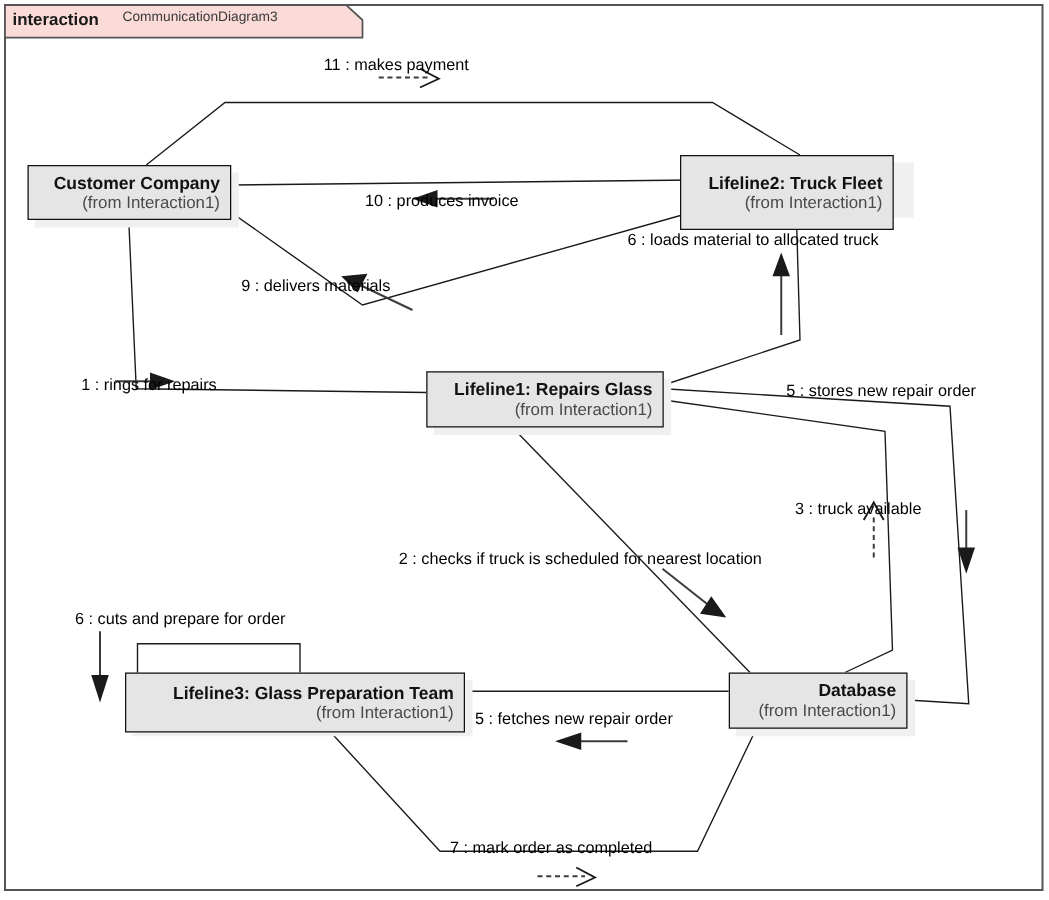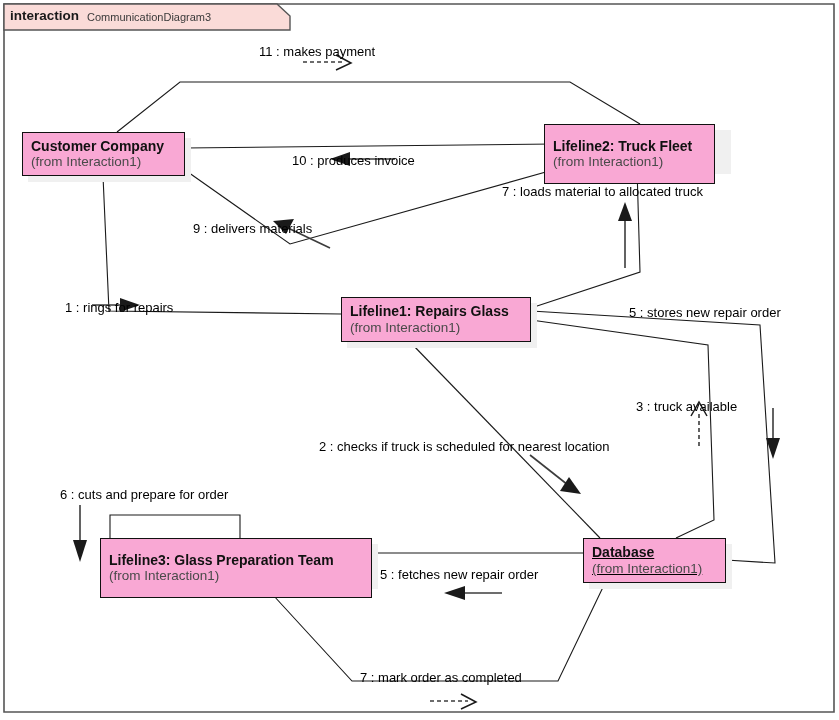--- a/index.html
+++ b/index.html
@@ -77,25 +77,25 @@
     white-space: nowrap;
   }
   .node-shadow {
     position: absolute;
     background: #f0f0f0;
     z-index: 1;
   }
   .node {
     position: absolute;
     box-sizing: border-box;
-    background: #f9a8d4;
+    background: #e5e5e5;
     border: 1.6px solid #111111;
     display: flex;
     flex-direction: column;
-    align-items: flex-start;
+    align-items: flex-end;
     justify-content: center;
     z-index: 2;
     padding: 3px 8px;
   }
   .node-title {
     font-family: "Liberation Sans", sans-serif;
     font-size: 14px;
     font-weight: bold;
     color: #111111;
     line-height: 1.18;
@@ -202,21 +202,21 @@
         <path class="msg-head-filled" d="M 444 593 L 465 586 L 465 600 Z"></path>
       </g>
 
       <g>
         <line class="msg-arrow-dashed" x1="430" y1="701" x2="468" y2="701"></line>
         <path class="msg-head-open" d="M 461 694 L 476 702 L 461 709"></path>
       </g>
     </g>
   </svg>
 
-  <div style="position:absolute; left:10px; top:8px; z-index:4; display:flex; gap:8px; align-items:flex-end;">
+  <div style="position:absolute; left:10px; top:8px; z-index:4; display:flex; gap:19px; align-items:flex-start;">
     <span class="frame-tab-kw" style="font-size:13.5px; font-weight:bold; color:#1a1a1a;">interaction</span>
     <span class="frame-tab-name" style="font-size:11px; color:#3a3a3a;">CommunicationDiagram3</span>
   </div>
 
   <div class="node-shadow" style="left:28px; top:138px; width:163px; height:44px;"></div>
   <div class="node" style="left:22px; top:132px; width:163px; height:44px;">
     <span class="node-title">Customer Company</span>
     <span class="node-sub">(from Interaction1)</span>
   </div>
 
@@ -226,38 +226,38 @@
     <span class="node-sub">(from Interaction1)</span>
   </div>
 
   <div class="node-shadow" style="left:347px; top:303px; width:190px; height:45px;"></div>
   <div class="node" style="left:341px; top:297px; width:190px; height:45px;">
     <span class="node-title">Lifeline1: Repairs Glass</span>
     <span class="node-sub">(from Interaction1)</span>
   </div>
 
   <div class="node-shadow" style="left:106px; top:544px; width:272px; height:45px;"></div>
-  <div class="node" style="left:100px; top:538px; width:272px; height:60px;">
+  <div class="node" style="left:100px; top:538px; width:272px; height:48px;">
     <span class="node-title">Lifeline3: Glass Preparation Team</span>
     <span class="node-sub">(from Interaction1)</span>
   </div>
 
   <div class="node-shadow" style="left:589px; top:544px; width:143px; height:45px;"></div>
-  <div class="node" style="left:583px; top:538px; width:143px; height:45px;text-decoration:underline;">
+  <div class="node" style="left:583px; top:538px; width:143px; height:45px;">
     <span class="node-title">Database</span>
     <span class="node-sub">(from Interaction1)</span>
   </div>
 
   <div class="msg-label msg-label-abs" style="left:259px; top:44px;">11 : makes payment</div>
 
   <div class="msg-label msg-label-abs" style="left:292px; top:133px;margin-top:20px;">10 : produces invoice</div>
 
   <div class="msg-label msg-label-abs" style="left:193px; top:221px;">9 : delivers materials</div>
 
-  <div class="msg-label msg-label-abs" style="left:502px; top:184px;">7 : loads material to allocated truck</div>
+  <div class="msg-label msg-label-abs" style="left:502px; top:184px;">6 : loads material to allocated truck</div>
 
   <div class="msg-label msg-label-abs" style="left:45px; top:300px;margin-left:20px;">1 : rings for repairs</div>
 
   <div class="msg-label msg-label-abs" style="left:629px; top:305px;">5 : stores new repair order</div>
 
   <div class="msg-label msg-label-abs" style="left:636px; top:399px;">3 : truck available</div>
 
   <div class="msg-label msg-label-abs" style="left:319px; top:439px;">2 : checks if truck is scheduled for nearest location</div>
 
   <div class="msg-label msg-label-abs" style="left:60px; top:487px;">6 : cuts and prepare for order</div>

